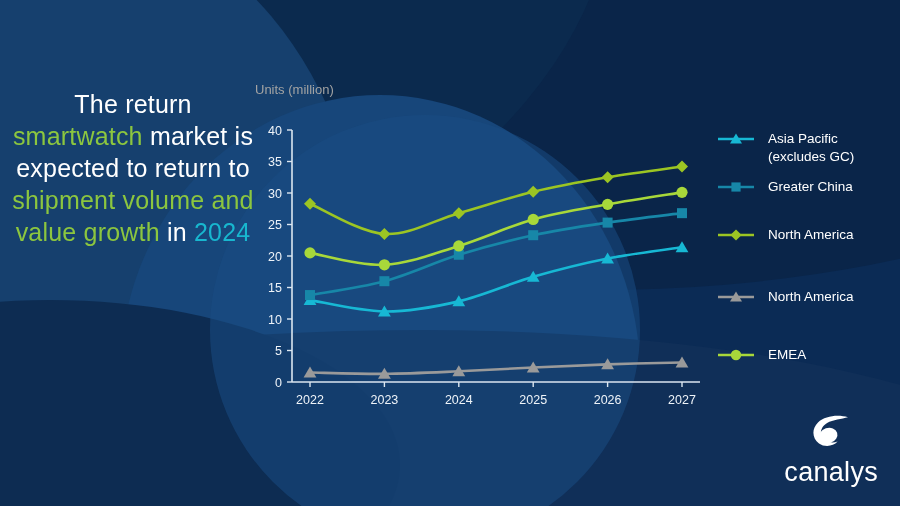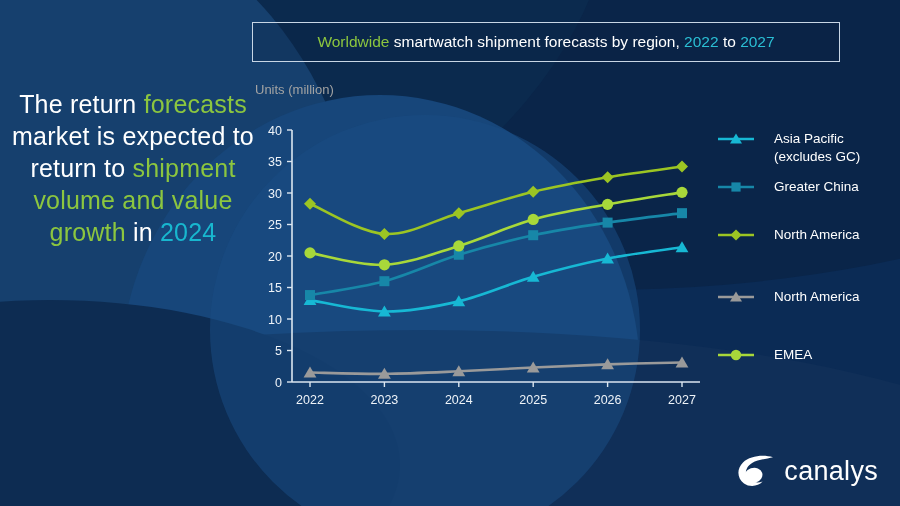--- a/index.html
+++ b/index.html
@@ -133,29 +133,29 @@
   .legend-row {
     position: absolute;
     display: flex;
     align-items: flex-start;
   }
   .legend-mark { width: 40px; height: 18px; flex: 0 0 40px; }
   .legend-label {
     font-size: 13.5px;
     color: #ffffff;
     line-height: 1.32;
-    margin-left: 18px;
+    margin-left: 12px;
     white-space: pre-line;
   }
 
   
   #logo {
     position: absolute;
     right: 22px; bottom: 18px;
-    display: flex; align-items: center; gap: 9px;
+    display: flex; align-items: center; gap: 9px; flex-direction: column;
   }
   #logo-text {
     font-size: 27px;
     color: #ffffff;
     letter-spacing: .3px;
   }
 </style>
 </head>
 <body>
 
@@ -166,25 +166,22 @@
     <div class="blob blob-i"></div>
     <div class="blob blob-b"></div>
     <div class="blob blob-a"></div>
     <div class="blob blob-c"></div>
     <div class="blob blob-e"></div>
     <div class="blob blob-g"></div>
     <div class="blob blob-h"></div>
     <div class="blob blob-j"></div>
   </div>
 
-  <div id="headline"><span>The return </span><span class="green">forecasts </span><span>market is expected to return to </span><span class="green">shipment volume and value growth </span><span>in </span><span class="cyan">2024</span></div>
-
-  <div id="title-box">
-    <div id="title-text"><span class="green">Worldwide </span><span>smartwatch shipment forecasts by region, </span><span class="cyan">2022</span><span> to </span><span class="cyan">2027</span></div>
-  </div>
+  <div id="headline"><span>The return </span><span class="green">smartwatch </span><span>market is expected to return to </span><span class="green">shipment volume and value growth </span><span>in </span><span class="cyan">2024</span></div>
+
 
   <div id="units-label">Units (million)</div>
 
   <div id="chart-area">
     <svg id="chart-svg" width="460" height="300" viewBox="0 0 460 300">
       <g id="g-yticks">
           <line x1="35" y1="264" x2="40" y2="264" stroke="#dbe6f0" stroke-width="1.4"></line>
           <text x="30" y="268.5" class="tick-label ytick-label">0</text>
           <line x1="35" y1="232.5" x2="40" y2="232.5" stroke="#dbe6f0" stroke-width="1.4"></line>
           <text x="30" y="237" class="tick-label ytick-label">5</text>

